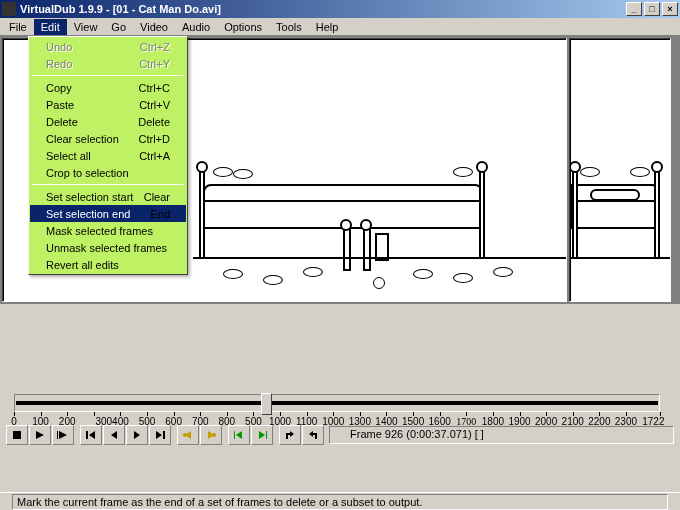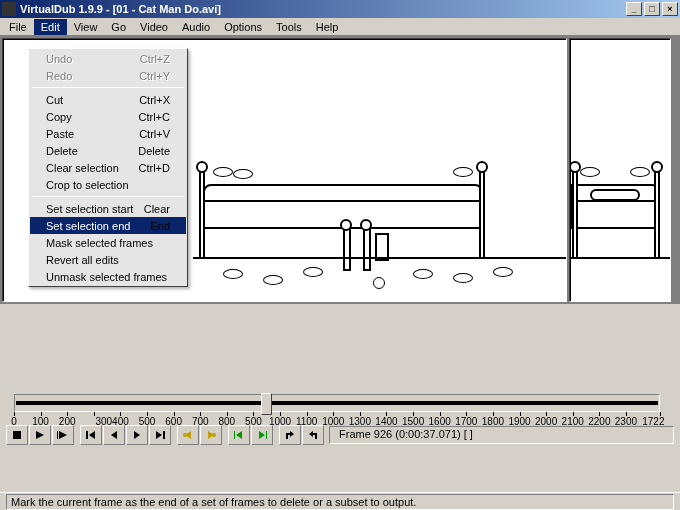--- a/index.html
+++ b/index.html
@@ -18,21 +18,21 @@
 .panel { background: white; border: 1px solid; border-color: #404040 #fff #fff #404040; box-shadow: inset 1px 1px 0 #000; position: relative; overflow: hidden; }
 .panel.left { width: 565px; height: 264px; margin: 2px; }
 .panel.right { width: 102px; height: 264px; margin: 2px 2px 2px 0; }
 
 .cartoon { position: absolute; inset: 0; }
 .bed { position: absolute; border: 2px solid #000; background: white; }
 .bedpost { position: absolute; width: 6px; background: white; border: 2px solid #000; }
 .bedknob { position: absolute; width: 12px; height: 12px; border: 2px solid #000; border-radius: 50%; background: white; }
 .critter { position: absolute; width: 20px; height: 10px; border: 1.5px solid #000; border-radius: 50%; }
 
-.dropdown { position: absolute; left: 28px; top: 48px; width: 160px; background: #e5e5e5; border: 1px solid; border-color: #fff #404040 #404040 #fff; box-shadow: 2px 2px 3px rgba(0,0,0,0.3); z-index: 100; padding: 1px; }
+.dropdown { position: absolute; left: 28px; top: 36px; width: 160px; background: #bef264; border: 1px solid; border-color: #fff #404040 #404040 #fff; box-shadow: 2px 2px 3px rgba(0,0,0,0.3); z-index: 100; padding: 1px; }
 .dropdown .ditem { height: 17px; display: flex; align-items: center; padding: 0 16px 0 16px; cursor: default; }
 .dropdown .ditem .lbl { flex: 1; }
 .dropdown .ditem .sc { color: #000; }
 .dropdown .ditem.disabled .lbl, .dropdown .ditem.disabled .sc { color: #808080; text-shadow: 1px 1px 0 #fff; }
 .dropdown .ditem.hl { background: #0A246A; color: white; }
 .dropdown .sep { height: 1px; background: #808080; margin: 3px 2px; border-bottom: 1px solid #fff; }
 
 .lower { height: 80px; }
 
 .timeline { position: relative; height: 40px; margin: 0 10px; padding-top: 10px; }
@@ -42,23 +42,23 @@
 .tick { position: absolute; width: 1px; height: 4px; background: #000; top: 0; }
 .labelrow { position: relative; height: 12px; margin: 0 10px 0 4px; }
 .tlabel { position: absolute; font-size: 10px; top: 0; transform: translateX(-50%); }
 .tlabel.last { transform: translateX(-80%); }
 .thumb { position: absolute; width: 11px; height: 22px; background: #D4D0C8; border: 1px solid; border-color: #fff #404040 #404040 #fff; top: -2px; }
 
 .toolbar { height: 22px; display: flex; align-items: center; padding: 0 6px; gap: 1px; }
 .tbtn { width: 22px; height: 20px; background: #D4D0C8; border: 1px solid; border-color: #fff #808080 #808080 #fff; display: flex; align-items: center; justify-content: center; font-size: 10px; cursor: default; }
 .tbtn svg { width: 14px; height: 12px; }
 .tgap { width: 4px; }
-.frameinfo { flex: 1; height: 18px; border: 1px solid; border-color: #808080 #fff #fff #808080; padding: 1px 9px; margin-left: 4px; background: #D4D0C8; }
-
-.statusbar { position: absolute; bottom: 0; left: 0; right: 0; height: 18px; border-top: 1px solid #fff; padding: 2px 6px; background: #D4D0C8; display: flex; align-items: center; }
+.frameinfo { flex: 1; height: 18px; border: 1px solid; border-color: #808080 #fff #fff #808080; padding: 1px 20px; margin-left: 4px; background: #D4D0C8; }
+
+.statusbar { position: absolute; bottom: 0; left: 0; right: 0; height: 18px; border-top: 1px solid #fff; padding: 2px 12px; background: #D4D0C8; display: flex; align-items: center; }
 .statusbar .cell { border: 1px solid; border-color: #808080 #fff #fff #808080; padding: 1px 4px; height: 16px; }
 .statusbar .cell.main { flex: 1; }
 </style>
 </head>
 <body>
 
 <div class="titlebar">
   <div class="icon"></div>
   <div class="title">VirtualDub 1.9.9 - [01 - Cat Man Do.avi]</div>
   <div class="wbtn">_</div>
@@ -125,62 +125,62 @@
     <div class="ditem disabled">
       <span class="lbl">Undo</span>
       <span class="sc">Ctrl+Z</span>
     </div>
     <div class="ditem disabled">
       <span class="lbl">Redo</span>
       <span class="sc">Ctrl+Y</span>
     </div>
     <div class="sep"></div>
     <div class="ditem">
-      <span class="lbl">Cut</span>
-      <span class="sc">Ctrl+X</span>
-    </div>
-    <div class="ditem">
       <span class="lbl">Copy</span>
       <span class="sc">Ctrl+C</span>
     </div>
     <div class="ditem">
       <span class="lbl">Paste</span>
       <span class="sc">Ctrl+V</span>
     </div>
     <div class="ditem">
       <span class="lbl">Delete</span>
       <span class="sc">Delete</span>
     </div>
     <div class="ditem">
       <span class="lbl">Clear selection</span>
       <span class="sc">Ctrl+D</span>
+    </div>
+    <div class="ditem">
+      <span class="lbl">Select all</span>
+      <span class="sc">Ctrl+A</span>
     </div>
     <div class="ditem">
       <span class="lbl">Crop to selection</span>
       <span class="sc"></span>
     </div>
     <div class="sep"></div>
     <div class="ditem">
       <span class="lbl">Set selection start</span>
       <span class="sc">Clear</span>
     </div>
     <div class="ditem hl">
       <span class="lbl">Set selection end</span>
       <span class="sc">End</span>
     </div>
     <div class="ditem">
       <span class="lbl">Mask selected frames</span>
       <span class="sc"></span>
     </div>
     <div class="ditem">
+      <span class="lbl">Unmask selected frames</span>
+      <span class="sc"></span>
+    </div>
+    <div class="ditem">
       <span class="lbl">Revert all edits</span>
-      <span class="sc"></span>
-    </div>
-    <div class="ditem">
-      <span class="lbl">Unmask selected frames</span>
       <span class="sc"></span>
     </div>
   </div>
 
 <div class="lower"></div>
 
 <div class="timeline">
   <div class="track">
     <div class="track-inner"></div>
     <div class="thumb" id="thumb" style="left: 38.1384%;"></div>
@@ -223,21 +223,21 @@
       <div class="tlabel" style="left: 28.8303%;">700</div>
       <div class="tlabel" style="left: 32.9489%;">800</div>
       <div class="tlabel" style="left: 37.0675%;">500</div>
       <div class="tlabel" style="left: 41.1862%;">1000</div>
       <div class="tlabel" style="left: 45.3048%;">1100</div>
       <div class="tlabel" style="left: 49.4234%;">1000</div>
       <div class="tlabel" style="left: 53.542%;">1300</div>
       <div class="tlabel" style="left: 57.6606%;">1400</div>
       <div class="tlabel" style="left: 61.7792%;">1500</div>
       <div class="tlabel" style="left: 65.8979%;">1600</div>
-      <div class="tlabel" style="left: 70.0165%;">1700</div>
+      <div class="tlabel" style="left: 70.0165%; font-family: Liberation Serif, serif;">1700</div>
       <div class="tlabel" style="left: 74.1351%;">1800</div>
       <div class="tlabel" style="left: 78.2537%;">1900</div>
       <div class="tlabel" style="left: 82.3723%;">2000</div>
       <div class="tlabel" style="left: 86.4909%;">2100</div>
       <div class="tlabel" style="left: 90.6096%;">2200</div>
       <div class="tlabel" style="left: 94.7282%;">2300</div>
       <div class="tlabel last" style="left: 100%;">1722</div>
     </div>
 </div>
 

